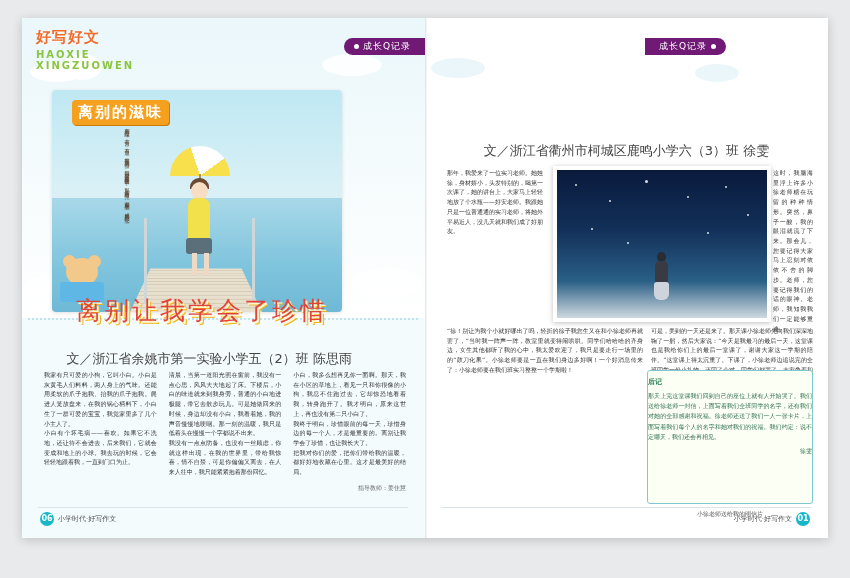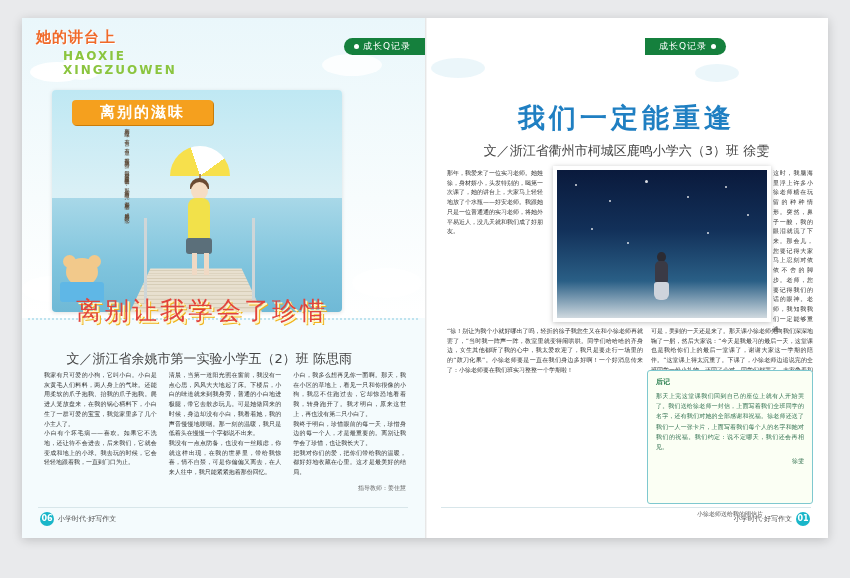--- a/index.html
+++ b/index.html
@@ -34,25 +34,25 @@
 
   
   .logo{
     position:absolute;left:14px;top:10px;width:150px;height:34px;
   }
   .logo .cn{
     font-size:15px;font-weight:bold;color:#f06a2a;letter-spacing:1px;
     text-shadow:1px 1px 0 #fff;
   }
   .logo .en{
-    font-size:12px;color:#8bc53f;letter-spacing:2px;margin-top:2px;font-weight:bold;margin-left:27px;
+    font-size:10px;color:#8bc53f;letter-spacing:2px;margin-top:2px;font-weight:bold;
   }
   .col-tag{
     position:absolute;top:20px;height:17px;line-height:17px;
-    background:#15803d;color:#fff;font-size:9px;padding:0 14px 0 10px;
+    background:#701a75;color:#fff;font-size:9px;padding:0 14px 0 10px;
     border-radius:9px 0 0 9px;letter-spacing:1px;
   }
   .col-tag.l{right:0;}
   .col-tag.r{left:220px;border-radius:0 9px 9px 0;padding:0 10px 0 14px;}
   .col-tag.r .dot,.col-tag.l .dot{display:inline-block;width:5px;height:5px;border-radius:50%;background:#fff;margin-right:4px;vertical-align:middle;}
 
   
   .illus{
     position:absolute;left:30px;top:72px;width:290px;height:222px;
     border-radius:4px;overflow:hidden;
@@ -75,21 +75,21 @@
   .umbrella{position:absolute;left:118px;top:56px;width:60px;height:30px;border-radius:60px 60px 0 0;
     background:conic-gradient(from 270deg at 50% 100%,#f7e04c 0 20%,#ffffff 20% 40%,#f7e04c 40% 60%,#ffffff 60% 80%,#f7e04c 80% 100%);}
   .umb-stick{position:absolute;left:147px;top:84px;width:2px;height:28px;background:#b08a5a;}
   .poem{
     position:absolute;left:12px;top:34px;width:66px;height:120px;
     font-size:5px;line-height:1.55;color:#5a4634;
     writing-mode:vertical-rl;text-orientation:upright;
     letter-spacing:1px;
   }
   .title-badge{
-    position:absolute;left:20px;top:10px;padding:3px 28px;
+    position:absolute;left:20px;top:10px;padding:3px 6px;
     background:#f5a01e;color:#fff;font-size:15px;font-weight:bold;
     border-radius:4px;letter-spacing:2px;
     box-shadow:1px 1px 0 #c97c09;
     text-align:right;
   }
   .teddy{
     position:absolute;left:8px;top:168px;width:44px;height:46px;
   }
   .teddy .head{position:absolute;left:6px;top:0;width:32px;height:28px;background:#f2c98b;border-radius:50%;}
   .teddy .ear{position:absolute;top:-3px;width:13px;height:13px;background:#f2c98b;border-radius:50%;}
@@ -140,21 +140,21 @@
     writing-mode:horizontal-tb;
   }
   .rcol-1{left:22px;top:150px;width:96px;}
   .rcol-2{left:348px;top:150px;width:40px;}
   .rcol-mid{left:22px;top:308px;width:196px;}
   .rcol-mid2{left:226px;top:308px;width:162px;}
 
   .note{
     position:absolute;left:222px;top:352px;width:166px;height:134px;
     border:1px solid #7ec8cf;border-radius:3px;background:#fbfff4;
-    padding:6px 8px;box-sizing:border-box;
+    padding:6px 0;box-sizing:border-box;
   }
   .note h4{margin:0 0 4px 0;font-size:7px;color:#2a7f4f;font-weight:bold;}
   .note p{margin:0;font-size:6px;line-height:1.7;color:#2f6f4e;text-align:justify;}
   .note .nsign{margin-top:5px;text-align:right;font-size:6px;color:#2f6f4e;}
   .note-cap{
     position:absolute;left:222px;top:492px;width:166px;text-align:center;
     font-size:6px;color:#555;
   }
 
   
@@ -180,21 +180,21 @@
 
     <div class="sky"></div>
     <div class="cloud" style="left:8px;top:44px;width:54px;height:20px;"></div>
     <div class="cloud" style="left:40px;top:36px;width:40px;height:26px;"></div>
     <div class="cloud" style="left:300px;top:36px;width:60px;height:22px;opacity:.8"></div>
     <div class="cloud" style="left:330px;top:250px;width:70px;height:30px;opacity:.7"></div>
     <div class="cloud" style="left:0px;top:258px;width:60px;height:26px;opacity:.7"></div>
     <div class="dotline" style="left:6px;top:300px;width:390px;"></div>
 
     <div class="logo">
-      <div class="cn">她的讲台上</div>
+      <div class="cn">好写好文</div>
       <div class="en">HAOXIE XINGZUOWEN</div>
     </div>
 
     <div class="col-tag l">
       <span class="dot"></span><span>成长Q记录</span>
     </div>
 
     <div class="illus">
       <div class="sea"></div>
       <div class="dock"></div>
@@ -250,21 +250,20 @@
 
   <div class="page right">
 
     <div class="cloud" style="left:6px;top:40px;width:54px;height:20px;background:#eaf6fa;"></div>
     <div class="cloud" style="left:270px;top:46px;width:44px;height:18px;background:#eaf6fa;"></div>
 
     <div class="col-tag r">
       <span>成长Q记录</span><span class="dot" style="margin-right:0;margin-left:4px;"></span>
     </div>
 
-    <div class="rtitle">我们一定能重逢</div>
     <div class="byline-r">文／浙江省衢州市柯城区鹿鸣小学六（3）班 徐雯</div>
 
     <div class="rphoto">
       <div class="star" style="left:18px;top:14px;width:2px;height:2px;"></div>
       <div class="star" style="left:52px;top:30px;width:2px;height:2px;"></div>
       <div class="star" style="left:88px;top:10px;width:3px;height:3px;"></div>
       <div class="star" style="left:130px;top:26px;width:2px;height:2px;"></div>
       <div class="star" style="left:168px;top:16px;width:2px;height:2px;"></div>
       <div class="star" style="left:190px;top:44px;width:2px;height:2px;"></div>
       <div class="star" style="left:34px;top:58px;width:2px;height:2px;"></div>

